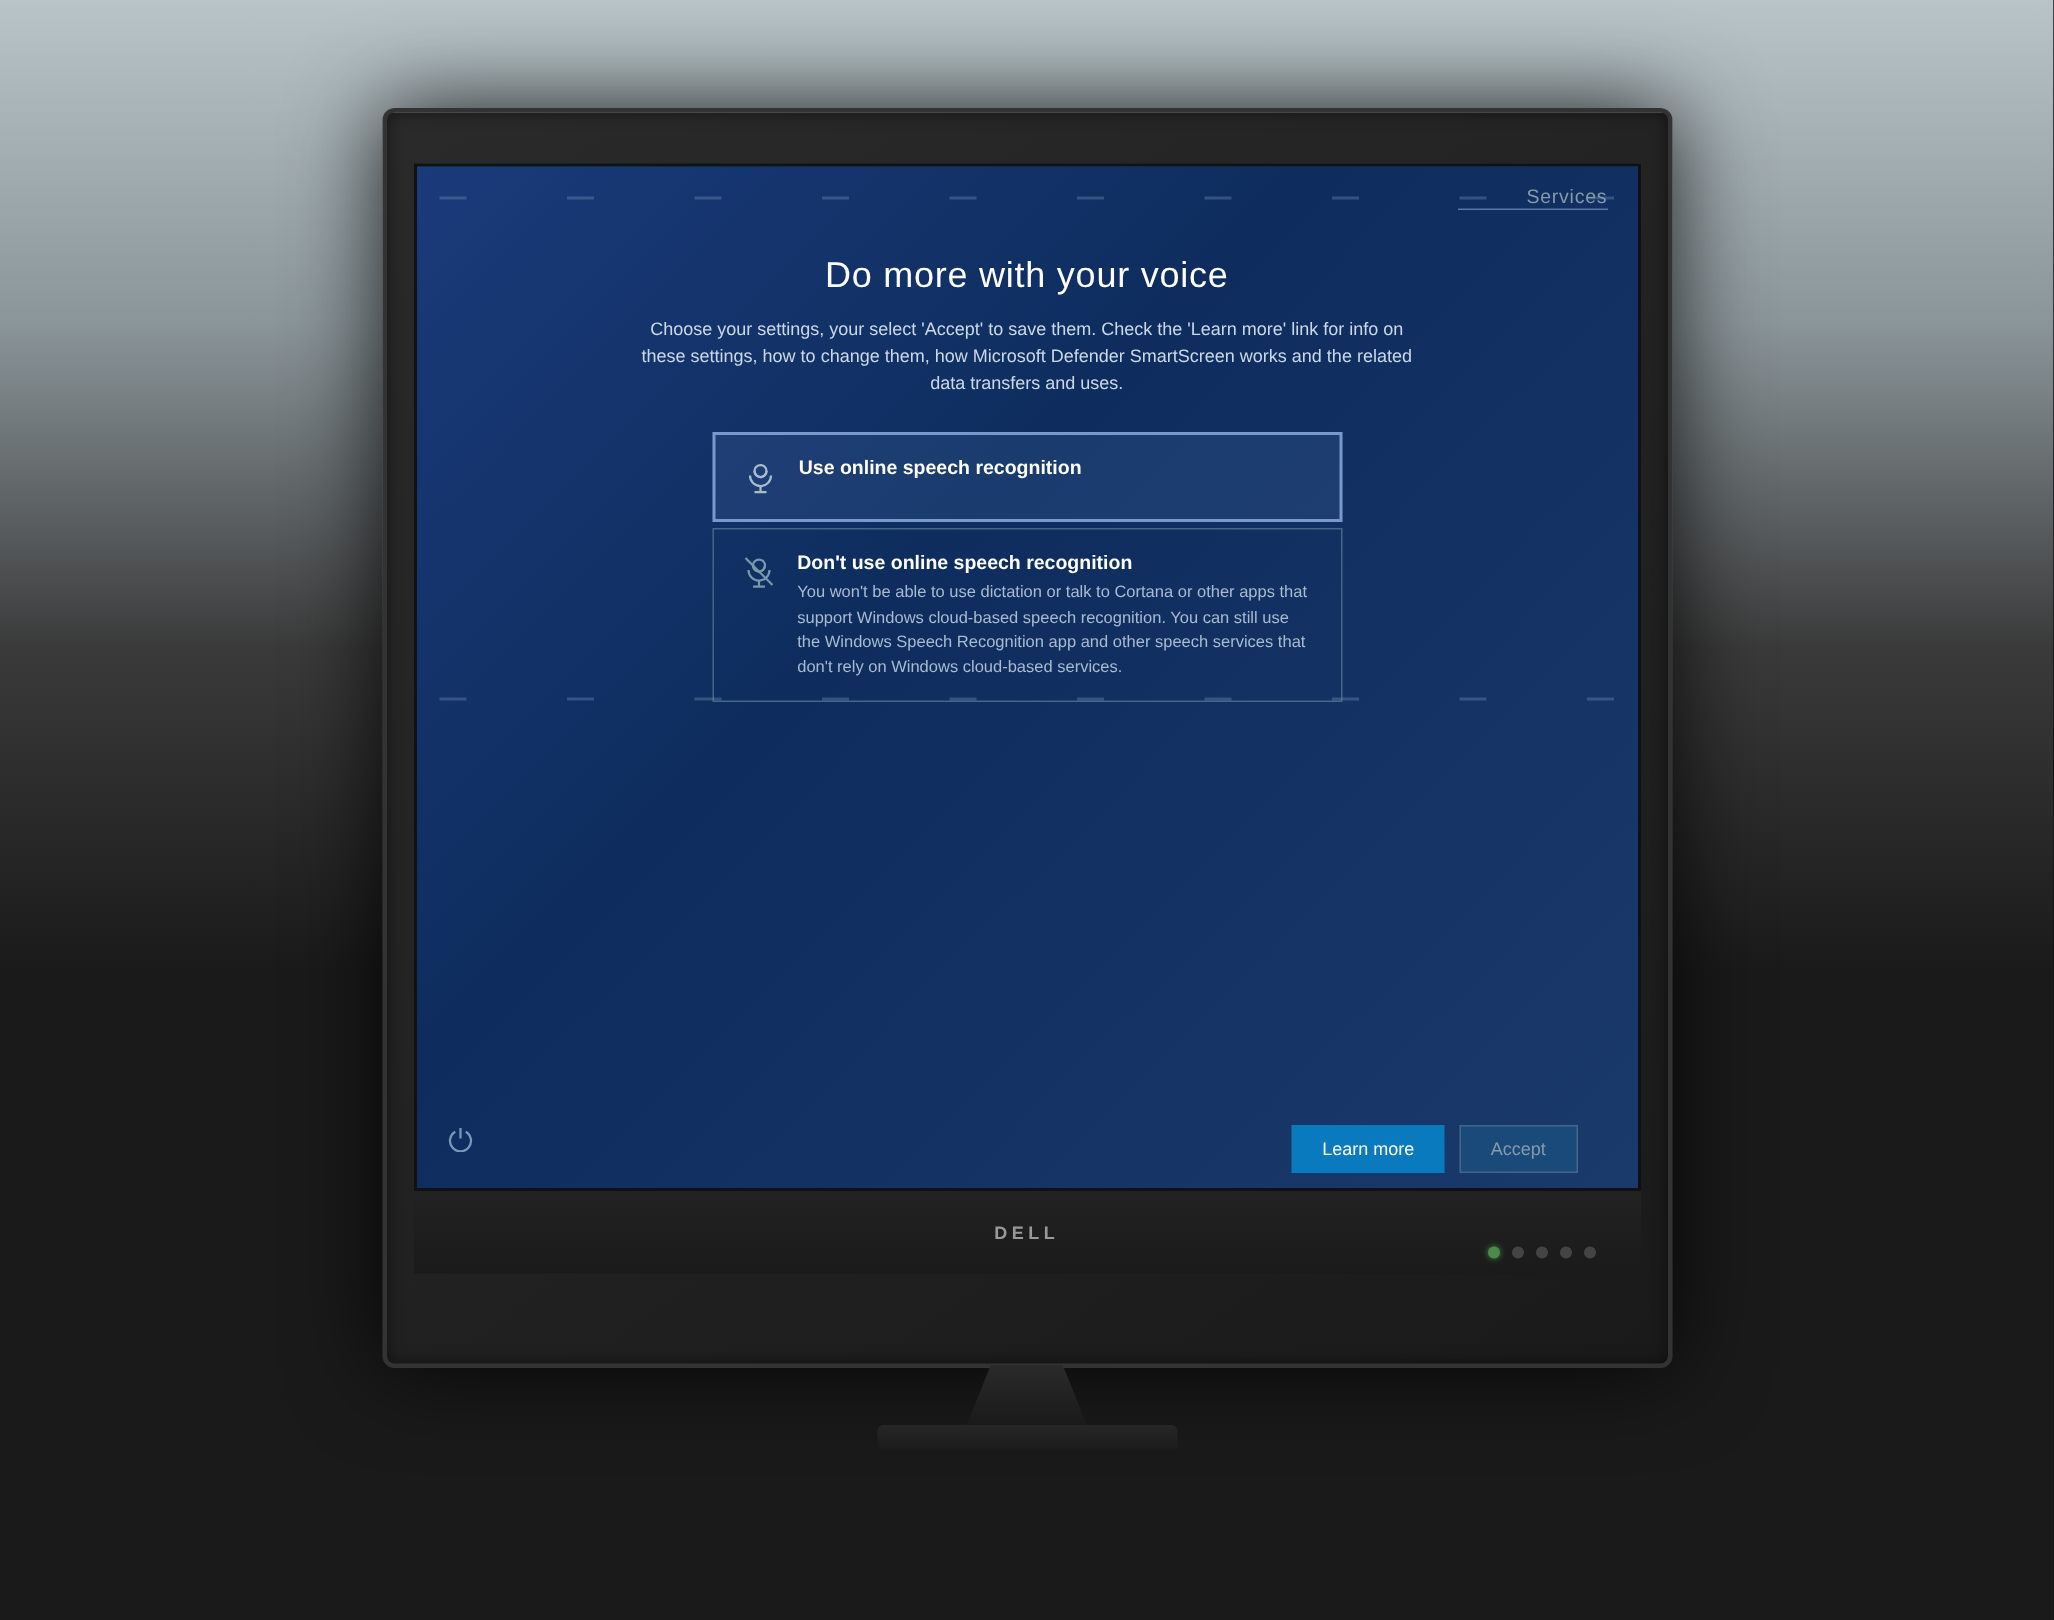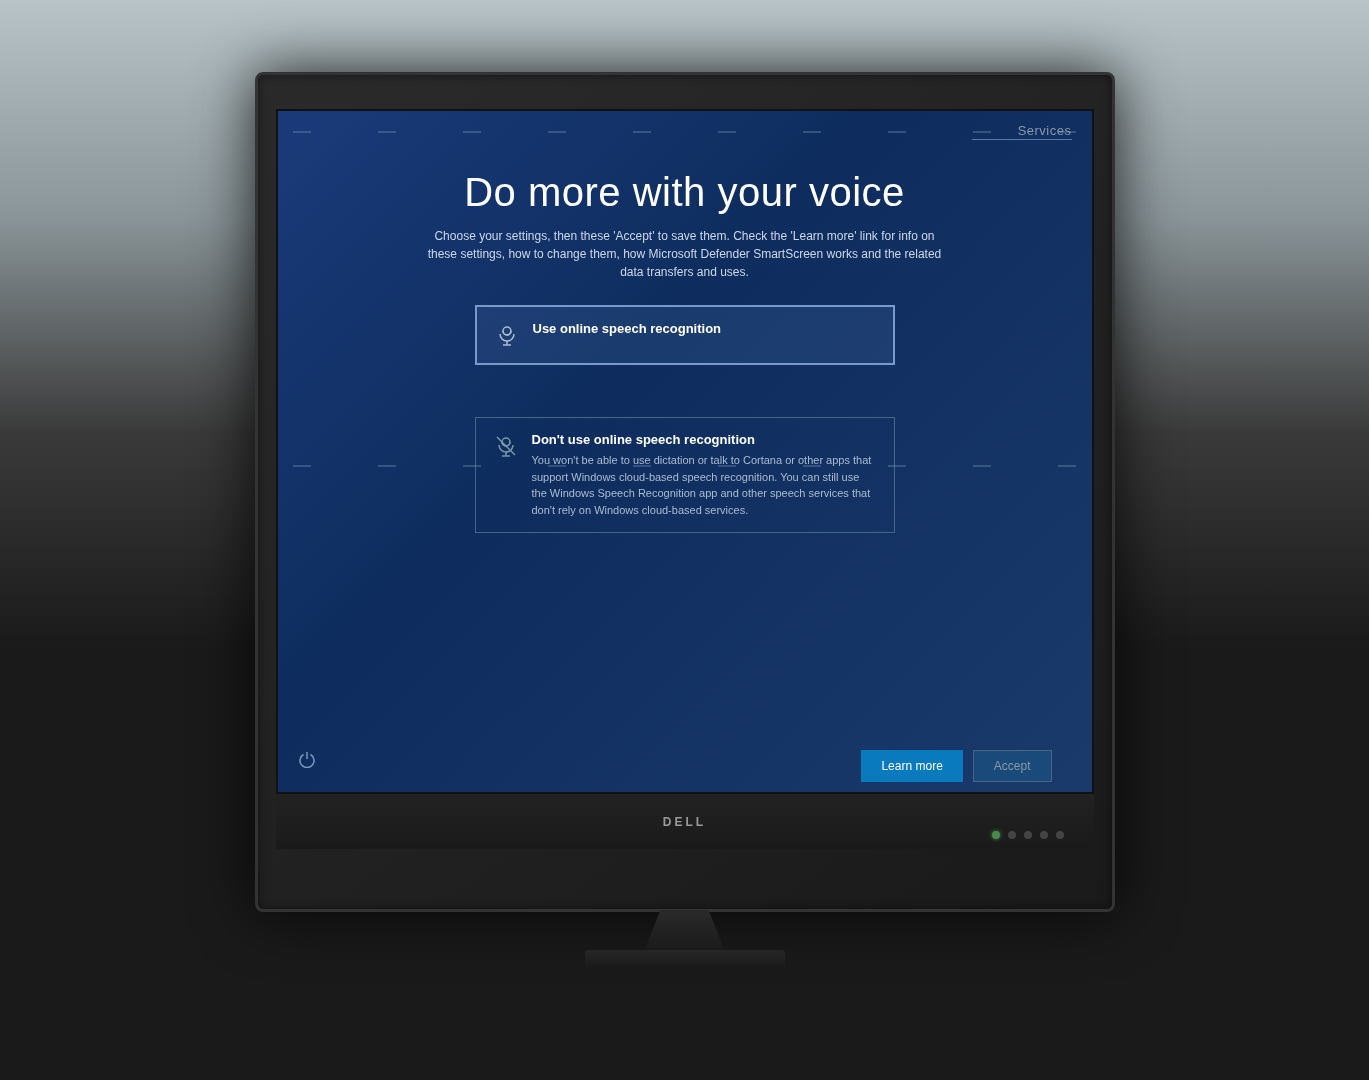--- a/index.html
+++ b/index.html
@@ -107,21 +107,21 @@
     .setup-content {
       flex: 1;
       display: flex;
       flex-direction: column;
       align-items: center;
       padding: 20px 40px 20px 40px;
     }
 
     .main-title {
       color: #ffffff;
-      font-size: 40px;
+      font-size: 24px;
       font-weight: 300;
       text-align: center;
       margin-bottom: 12px;
       letter-spacing: 0.5px;
     }
 
     .subtitle-text {
       color: #ccd8e8;
       font-size: 12px;
       text-align: center;
@@ -150,21 +150,20 @@
     }
 
     .option-box.selected {
       border: 2px solid #7799cc;
       background: rgba(100, 140, 200, 0.15);
     }
 
     .option-box.unselected {
       border: 1px solid #446688;
       background: transparent;
-      margin-top: 48px;
     }
 
     .option-icon {
       width: 28px;
       height: 28px;
       min-width: 28px;
       color: #aabbcc;
       font-size: 20px;
       display: flex;
       align-items: center;
@@ -332,21 +331,21 @@
           </div>
 
           <div class="setup-topbar">
             <span class="services-label">Services</span>
             <div class="services-underline"></div>
           </div>
 
           <div class="setup-content">
 
             <h1 class="main-title">Do more with your voice</h1>
-            <p class="subtitle-text">Choose your settings, then these 'Accept' to save them. Check the 'Learn more' link for info on these settings, how to change them, how Microsoft Defender SmartScreen works and the related data transfers and uses.</p>
+            <p class="subtitle-text">Choose your settings, your select 'Accept' to save them. Check the 'Learn more' link for info on these settings, how to change them, how Microsoft Defender SmartScreen works and the related data transfers and uses.</p>
 
             <div class="options-container">
 
               <div class="option-box selected">
                 <div class="option-icon">
                   <svg width="24" height="24" viewBox="0 0 24 24" fill="none" stroke="#aabbcc" stroke-width="1.5">
                     <circle cx="12" cy="8" r="4"></circle>
                     <path d="M8 8c0 2.2 1.8 4 4 4s4-1.8 4-4"></path>
                     <path d="M5 11c0 3.9 3.1 7 7 7s7-3.1 7-7"></path>
                     <line x1="12" y1="18" x2="12" y2="22"></line>

